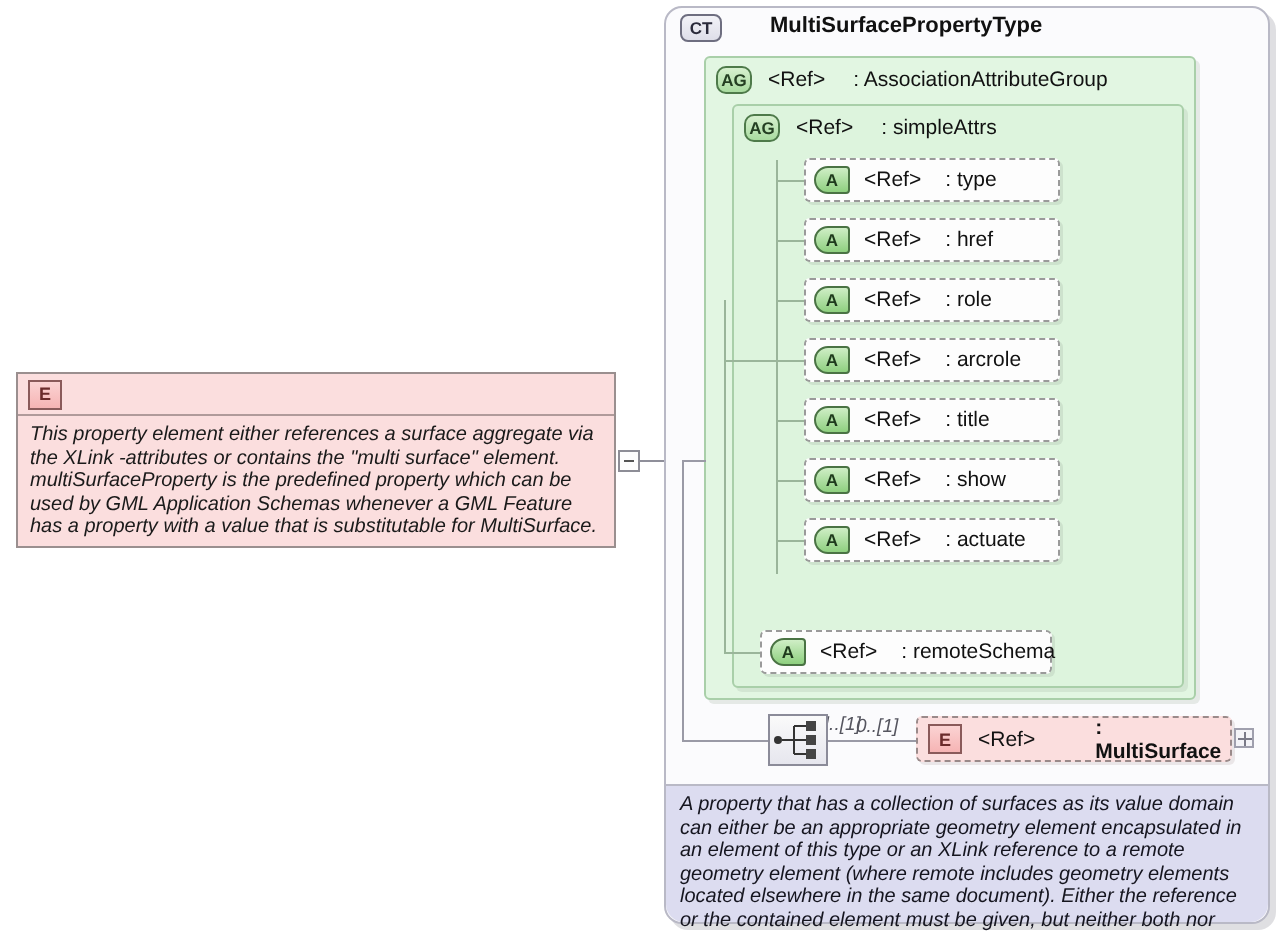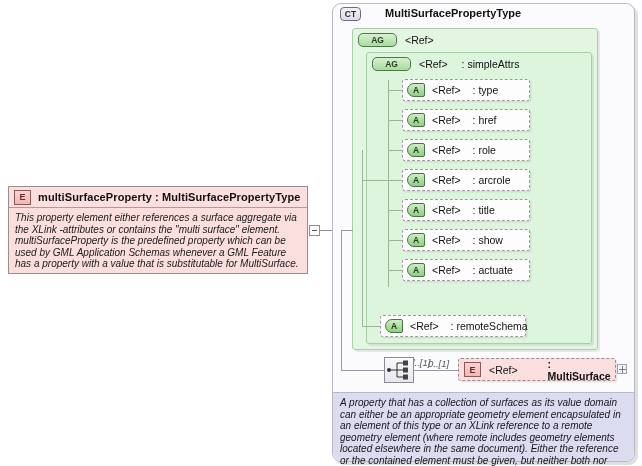--- a/index.html
+++ b/index.html
@@ -94,21 +94,21 @@
     background:#ddf4dd;
     border:1px solid #a9cfa9;
     border-radius:3px;
     box-sizing:border-box;
     box-shadow:2px 2px 0 rgba(150,170,150,.2);
   }
   .ag-inner-head{
     position:absolute;left:372px;top:57px;display:flex;align-items:center;
   }
   .ico-ag{
-    width:39px;height:14px;
+    width:18px;height:14px;
     background:linear-gradient(#d7f0cf,#a9dca0);
     border:1px solid #4e7a4a;border-radius:5px;
     color:#243f22;font-size:8.5px;font-weight:bold;
     display:flex;align-items:center;justify-content:center;
     box-sizing:border-box;
   }
   .grp-ref{margin-left:8px;font-size:10.5px;color:#111;}
   .grp-name{margin-left:14px;font-size:10.5px;color:#111;}
 
   
@@ -191,35 +191,38 @@
 <body>
 
 <div class="canvas">
 
   <div class="collapse-box"></div>
   <div class="lnk-left" style="left:320px;top:230px;width:12px;height:1px;"></div>
 
   <div class="elem-box">
     <div class="elem-head">
       <div class="ico-e">E</div>
-      <div class="elem-title">multiSurfaceProperty  :  MultiSurfacePropertyType</div>
     </div>
     <div class="elem-doc">This property element either references a surface aggregate via the XLink -attributes or contains the "multi surface" element. multiSurfaceProperty is the predefined property which can be used by GML Application Schemas whenever a GML Feature has a property with a value that is substitutable for MultiSurface.</div>
   </div>
 
   <div class="ct-box"></div>
   <div class="ct-head">
     <div class="ico-ct">CT</div>
     <div class="ct-title">MultiSurfacePropertyType</div>
   </div>
 
   <div class="ag-outer"></div>
   <div class="ag-outer-head">
     <div class="ico-ag">AG</div>
     <div class="grp-ref">&lt;Ref&gt;</div>
+    <div class="grp-name">
+      <span>:</span>
+      <span>AssociationAttributeGroup</span>
+    </div>
   </div>
 
   <div class="ag-inner"></div>
   <div class="ag-inner-head">
     <div class="ico-ag">AG</div>
     <div class="grp-ref">&lt;Ref&gt;</div>
     <div class="grp-name">
       <span>:</span>
       <span>simpleAttrs</span>
     </div>

